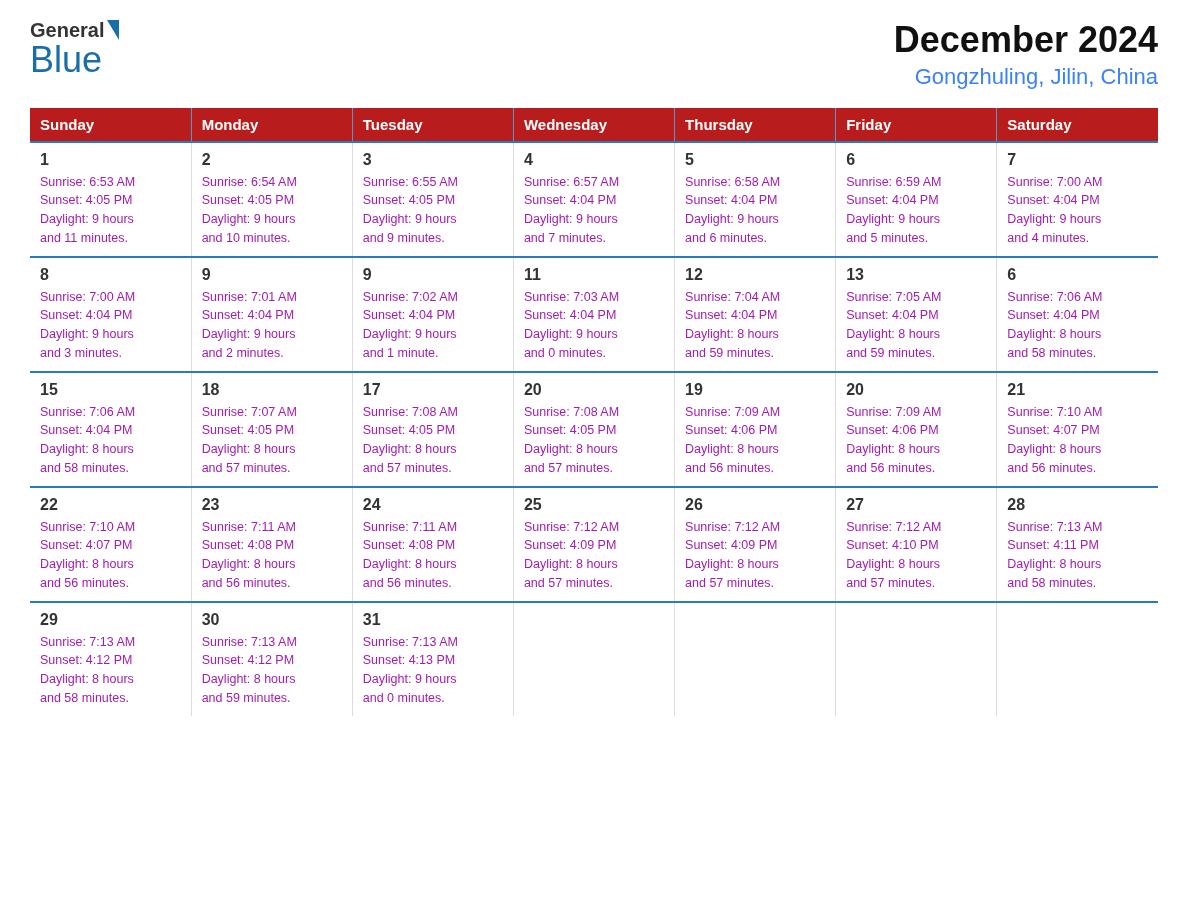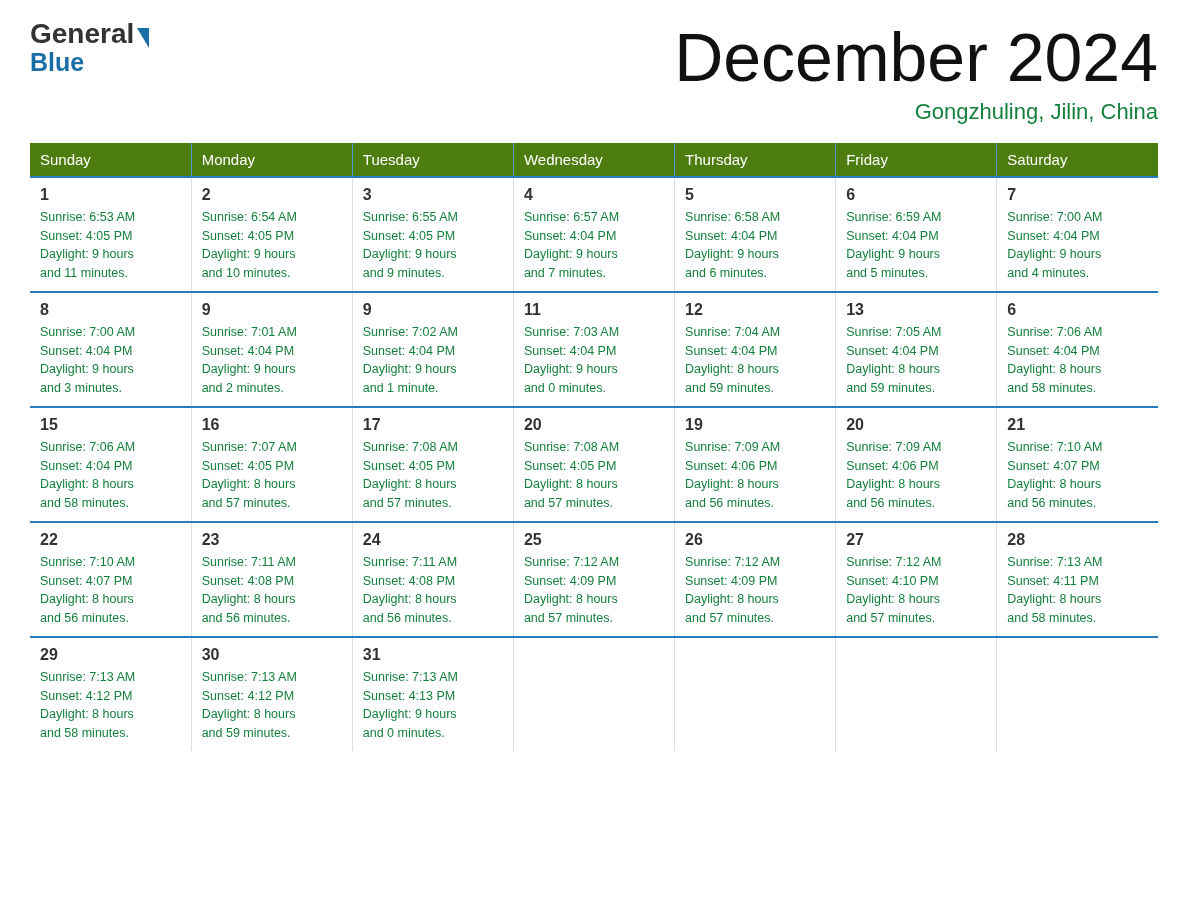--- a/index.html
+++ b/index.html
@@ -15,68 +15,68 @@
       justify-content: space-between;
       align-items: flex-start;
       margin-bottom: 18px;
     }
     .logo {
       display: flex;
       flex-direction: column;
       align-items: flex-start;
     }
     .logo-general {
-      font-size: 28px;
+      font-size: 20px;
       font-weight: bold;
       color: #333;
       line-height: 1;
       display: flex;
-      align-items: flex-end;
+      align-items: flex-start;
     }
     .logo-triangle {
       display: inline-block;
       width: 0;
       height: 0;
       border-left: 12px solid transparent;
       border-right: 0px solid transparent;
       border-top: 20px solid #1a6ea8;
       margin-left: 3px;
       margin-right: 1px;
     }
     .logo-blue {
-      font-size: 25px;
-      font-weight: bold;
+      font-size: 36px;
+      font-weight: normal;
       color: #1a6ea8;
       line-height: 1;
       margin-top: 2px;
     }
     .title-section {
       text-align: right;
     }
     .month-title {
-      font-size: 68px;
-      font-weight: normal;
+      font-size: 36px;
+      font-weight: bold;
       color: #111;
       line-height: 1.1;
     }
     .location {
       font-size: 22px;
-      color: #15803d;
+      color: #3b82f6;
       margin-top: 4px;
     }
     table {
       width: 100%;
       border-collapse: collapse;
       table-layout: fixed;
     }
     thead tr th {
-      background-color: #4d7c0f;
+      background-color: #b91c1c;
       color: #fff;
       font-size: 15px;
-      font-weight: normal;
+      font-weight: bold;
       padding: 8px 10px;
       text-align: left;
       border-right: 1px solid #5599cc;
     }
     thead tr th:last-child {
       border-right: none;
     }
     tbody tr td {
       vertical-align: top;
       padding: 8px 10px;
@@ -91,21 +91,21 @@
     }
     .day-num {
       font-size: 16px;
       font-weight: bold;
       display: block;
       margin-bottom: 4px;
     }
     .day-info {
       font-size: 12.5px;
       line-height: 1.5;
-      color: #15803d;
+      color: #a21caf;
     }
   </style>
 </head>
 <body>
 
 <div class="header">
   <div class="logo">
     <div class="logo-general">
       <span>General</span>
         <span class="logo-triangle"></span>
@@ -190,21 +190,21 @@
         <span class="day-num">6</span>
         <span class="day-info">Sunrise: 7:06 AM<br>Sunset: 4:04 PM<br>Daylight: 8 hours<br>and 58 minutes.</span>
       </td>
       </tr>
       <tr>
         <td>
         <span class="day-num">15</span>
         <span class="day-info">Sunrise: 7:06 AM<br>Sunset: 4:04 PM<br>Daylight: 8 hours<br>and 58 minutes.</span>
       </td>
         <td>
-        <span class="day-num">16</span>
+        <span class="day-num">18</span>
         <span class="day-info">Sunrise: 7:07 AM<br>Sunset: 4:05 PM<br>Daylight: 8 hours<br>and 57 minutes.</span>
       </td>
         <td>
         <span class="day-num">17</span>
         <span class="day-info">Sunrise: 7:08 AM<br>Sunset: 4:05 PM<br>Daylight: 8 hours<br>and 57 minutes.</span>
       </td>
         <td>
         <span class="day-num">20</span>
         <span class="day-info">Sunrise: 7:08 AM<br>Sunset: 4:05 PM<br>Daylight: 8 hours<br>and 57 minutes.</span>
       </td>

